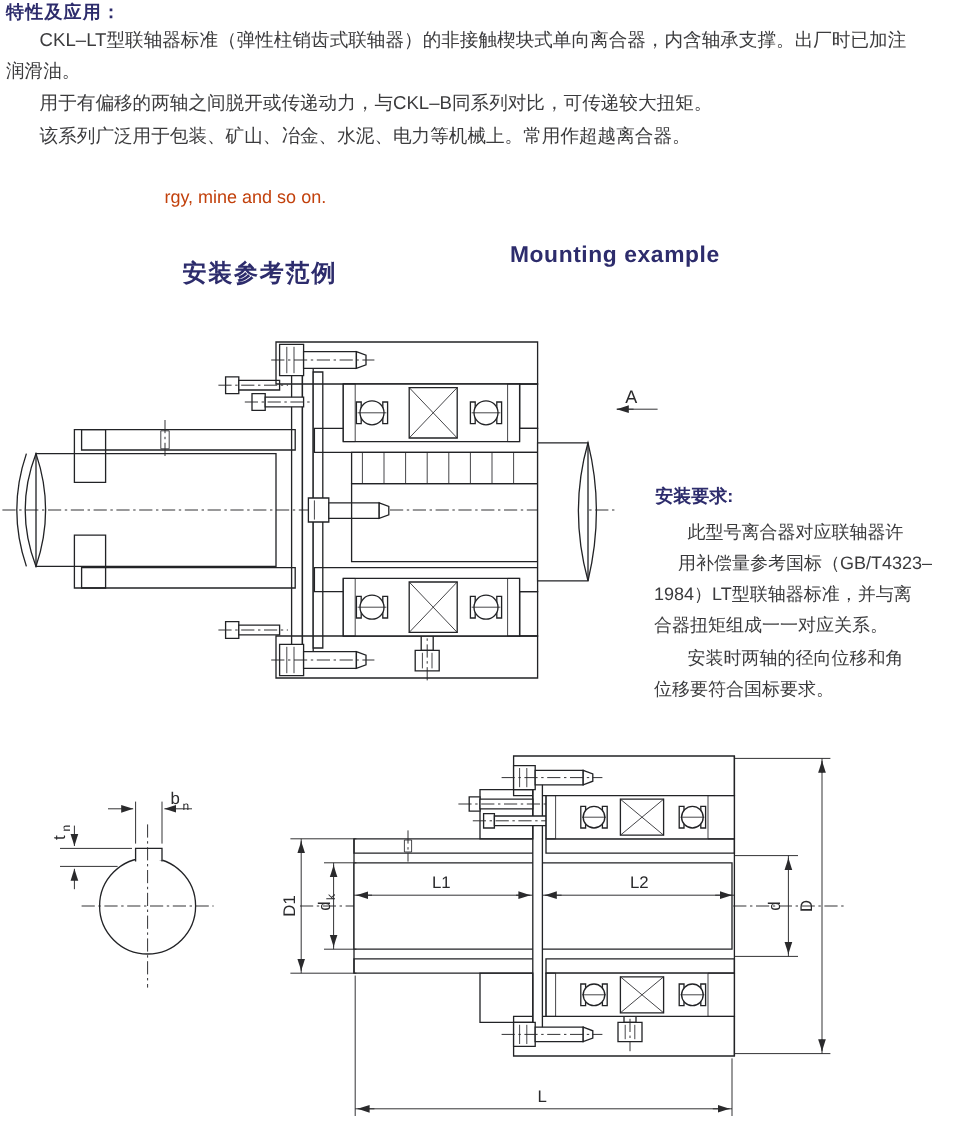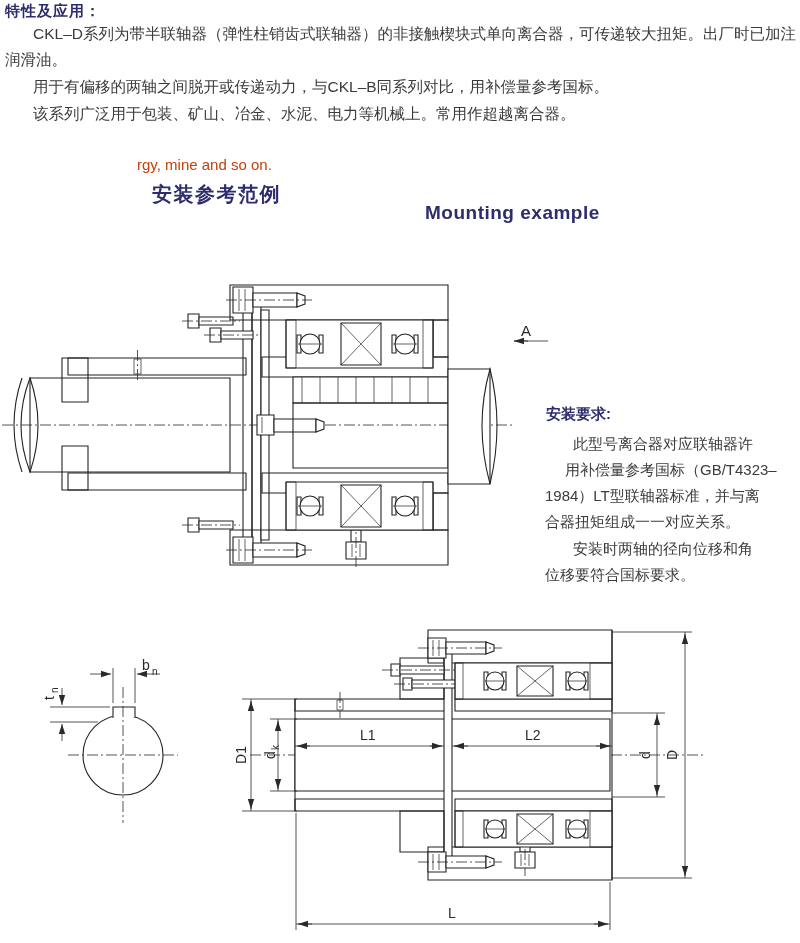--- a/index.html
+++ b/index.html
@@ -7,21 +7,21 @@
         font-family:"Liberation Sans",sans-serif;}
   .t{position:absolute;white-space:nowrap;line-height:1;}
   .navy{color:#2d2c6c;font-weight:bold;}
   .body-txt{color:#3b3b3d;font-size:15.5px;}
   #intro-heading{left:5px;top:3px;font-size:15px;letter-spacing:1px;}
   .il0{left:33px;top:26px;}
   .il1{left:5px;top:52px;}
   .il2{left:33px;top:79px;}
   .il3{left:33px;top:106px;}
   #english-fragment{left:137px;top:157px;font-size:15px;color:#c2410c;}
-  #title-zh{left:152px;top:184px;font-size:20px;letter-spacing:1.5px;}
+  #title-zh{left:152px;top:218px;font-size:20px;letter-spacing:1.5px;}
   #title-en{left:425px;top:203px;font-size:19px;letter-spacing:0.5px;}
   #install-heading{left:546px;top:406px;font-size:15px;}
   .nl{font-size:15px;color:#3b3b3d;}
   .nl0{left:573px;top:436px;text-align:right;}
   .nl1{left:545px;top:462px;margin-left:20px;}
   .nl2{left:545px;top:488px;}
   .nl3{left:545px;top:514px;}
   .nl4{left:573px;top:541px;}
   .nl5{left:545px;top:567px;}
   svg{position:absolute;}
@@ -35,23 +35,23 @@
   .dim{stroke:#2a2a2c;stroke-width:0.8;fill:none;}
   .lbl{font-family:"Liberation Sans",sans-serif;font-size:14px;fill:#2a2a2c;}
   .sub{font-size:10px;}
 </style>
 </head>
 <body>
 
 <div class="page">
 
   <div class="t navy" id="intro-heading">特性及应用：</div>
-  <div class="t body-txt il0">CKL–D系列为带半联轴器（弹性柱销齿式联轴器）的非接触楔块式单向离合器，可传递较大扭矩。出厂时已加注</div>
+  <div class="t body-txt il0">CKL–LT型联轴器标准（弹性柱销齿式联轴器）的非接触楔块式单向离合器，内含轴承支撑。出厂时已加注</div>
   <div class="t body-txt il1">润滑油。</div>
-  <div class="t body-txt il2">用于有偏移的两轴之间脱开或传递动力，与CKL–B同系列对比，用补偿量参考国标。</div>
+  <div class="t body-txt il2">用于有偏移的两轴之间脱开或传递动力，与CKL–B同系列对比，可传递较大扭矩。</div>
   <div class="t body-txt il3">该系列广泛用于包装、矿山、冶金、水泥、电力等机械上。常用作超越离合器。</div>
   <div class="t" id="english-fragment">rgy, mine and so on.</div>
 
   <div class="t navy" id="title-zh">安装参考范例</div>
   <div class="t navy" id="title-en">Mounting example</div>
 
   <div class="t navy" id="install-heading">安装要求:</div>
   <div class="t nl nl0">此型号离合器对应联轴器许</div>
   <div class="t nl nl1">用补偿量参考国标（GB/T4323–</div>
   <div class="t nl nl2">1984）LT型联轴器标准，并与离</div>

